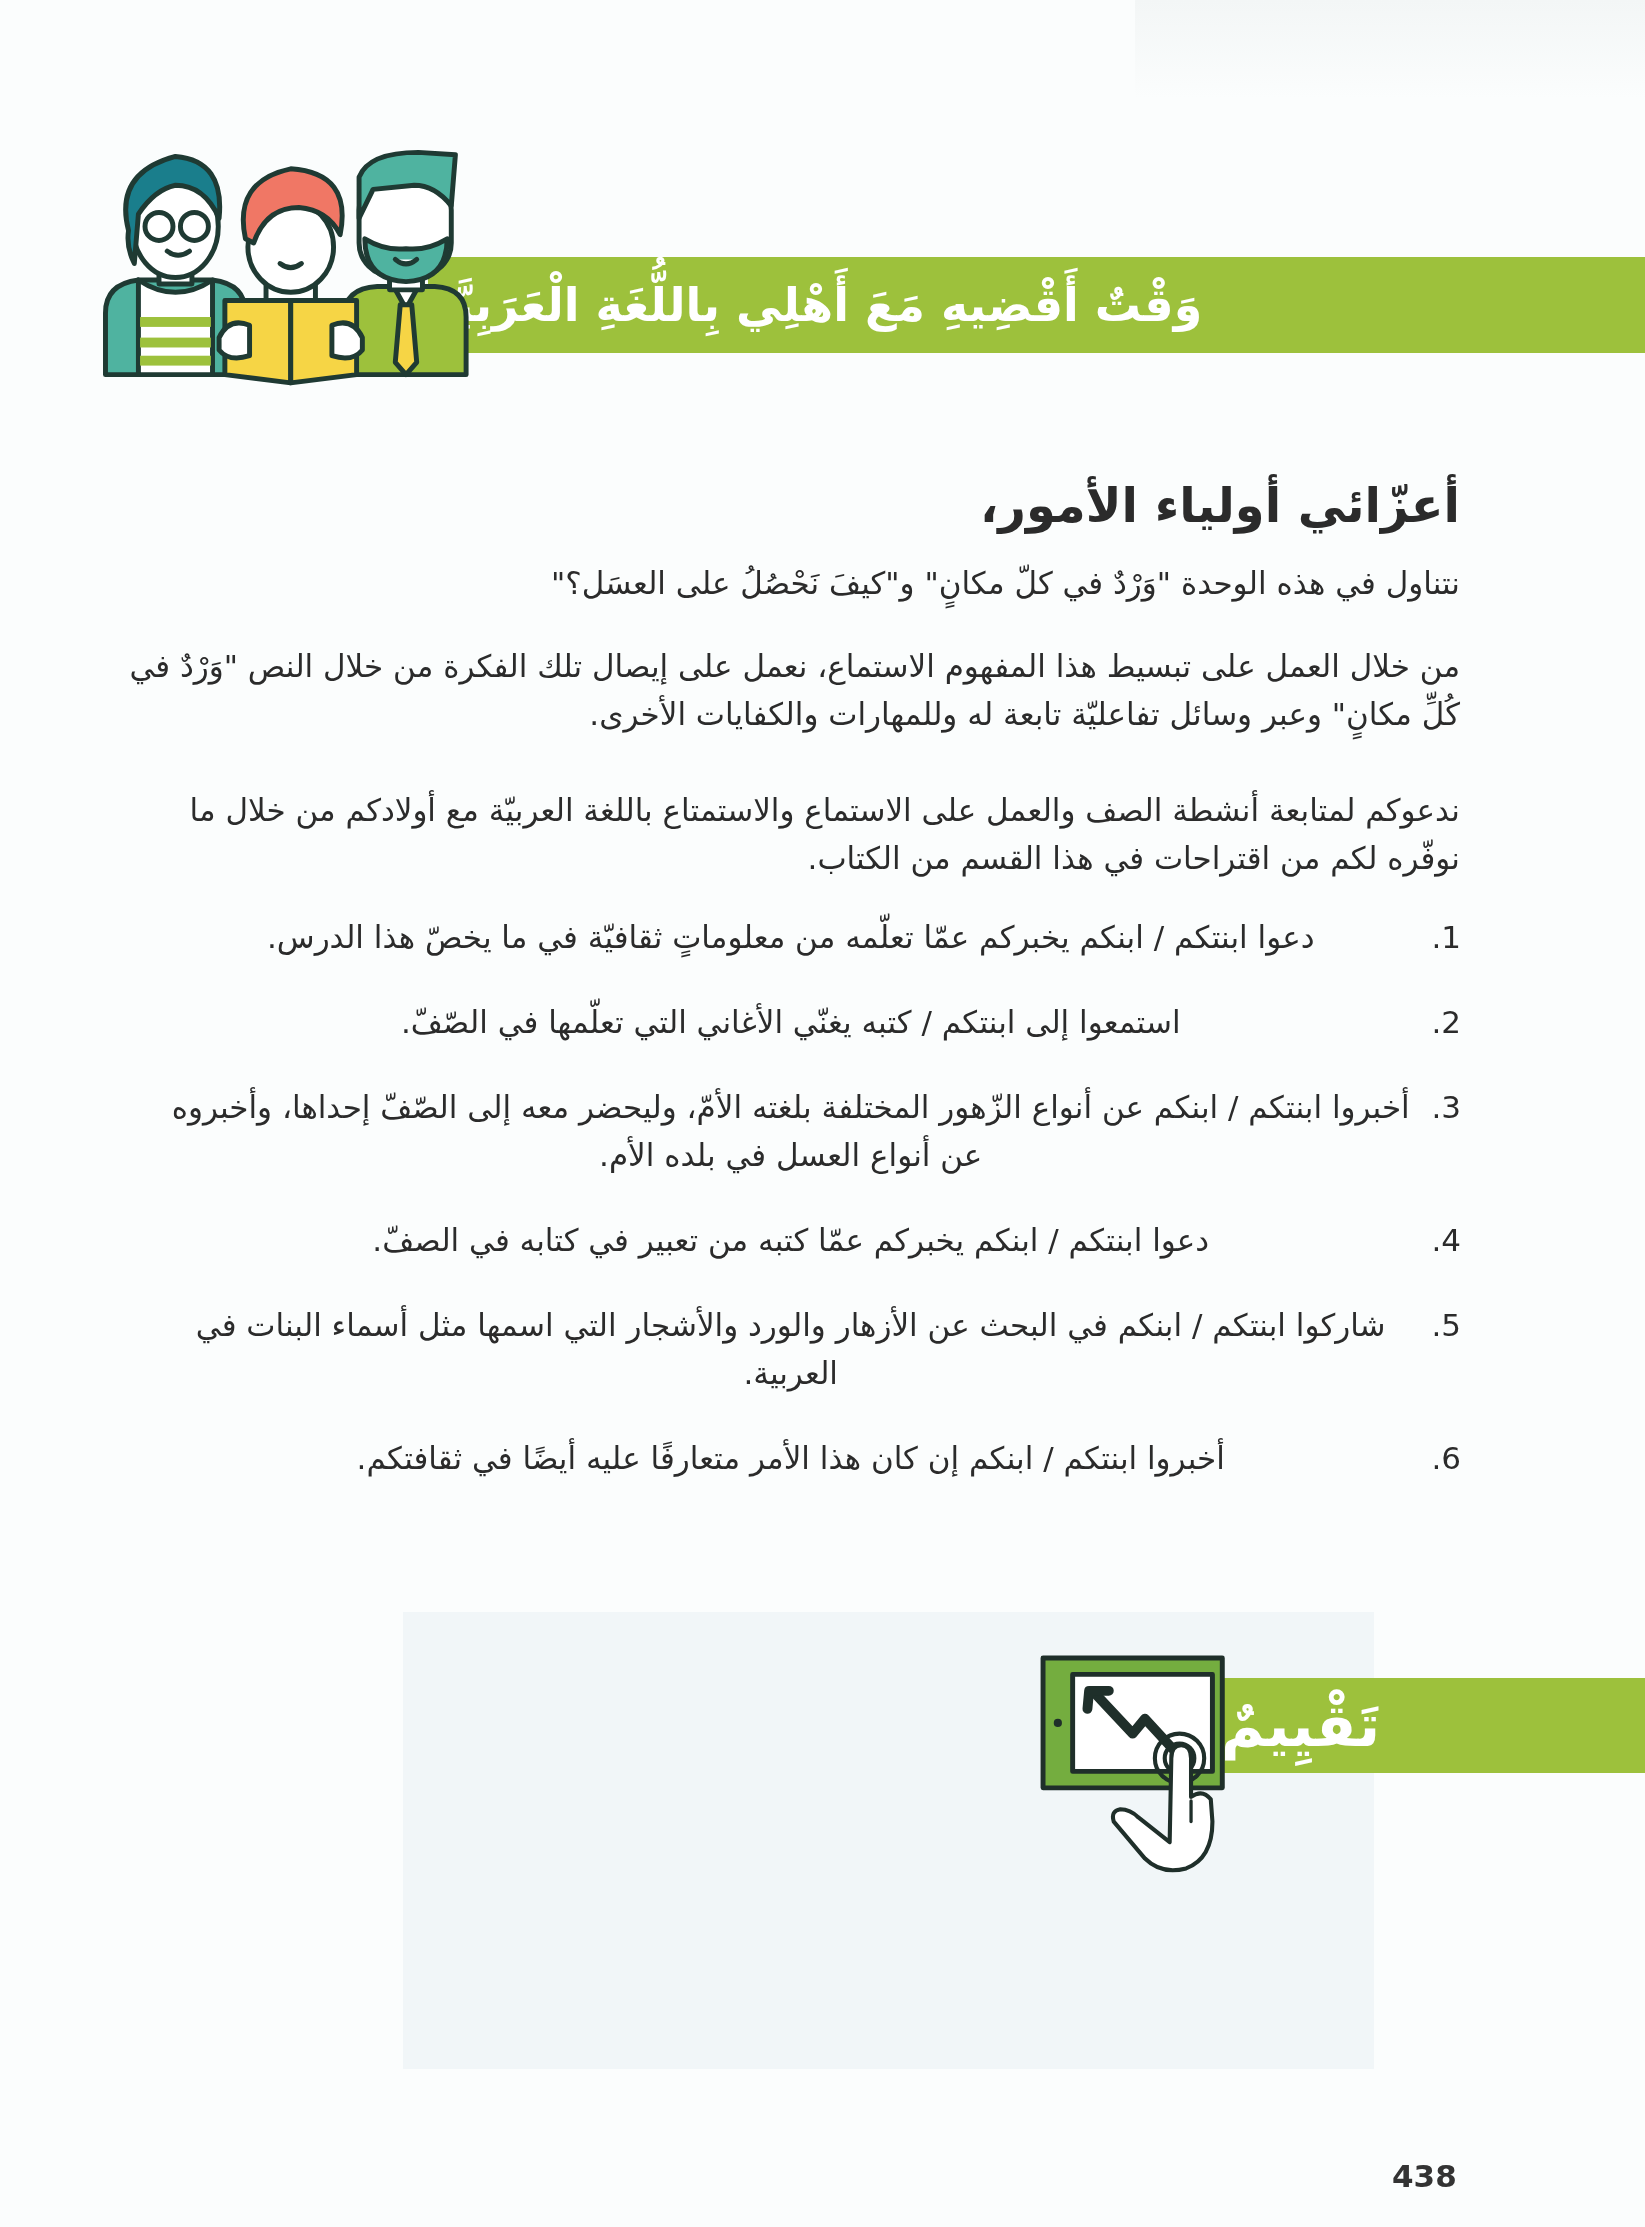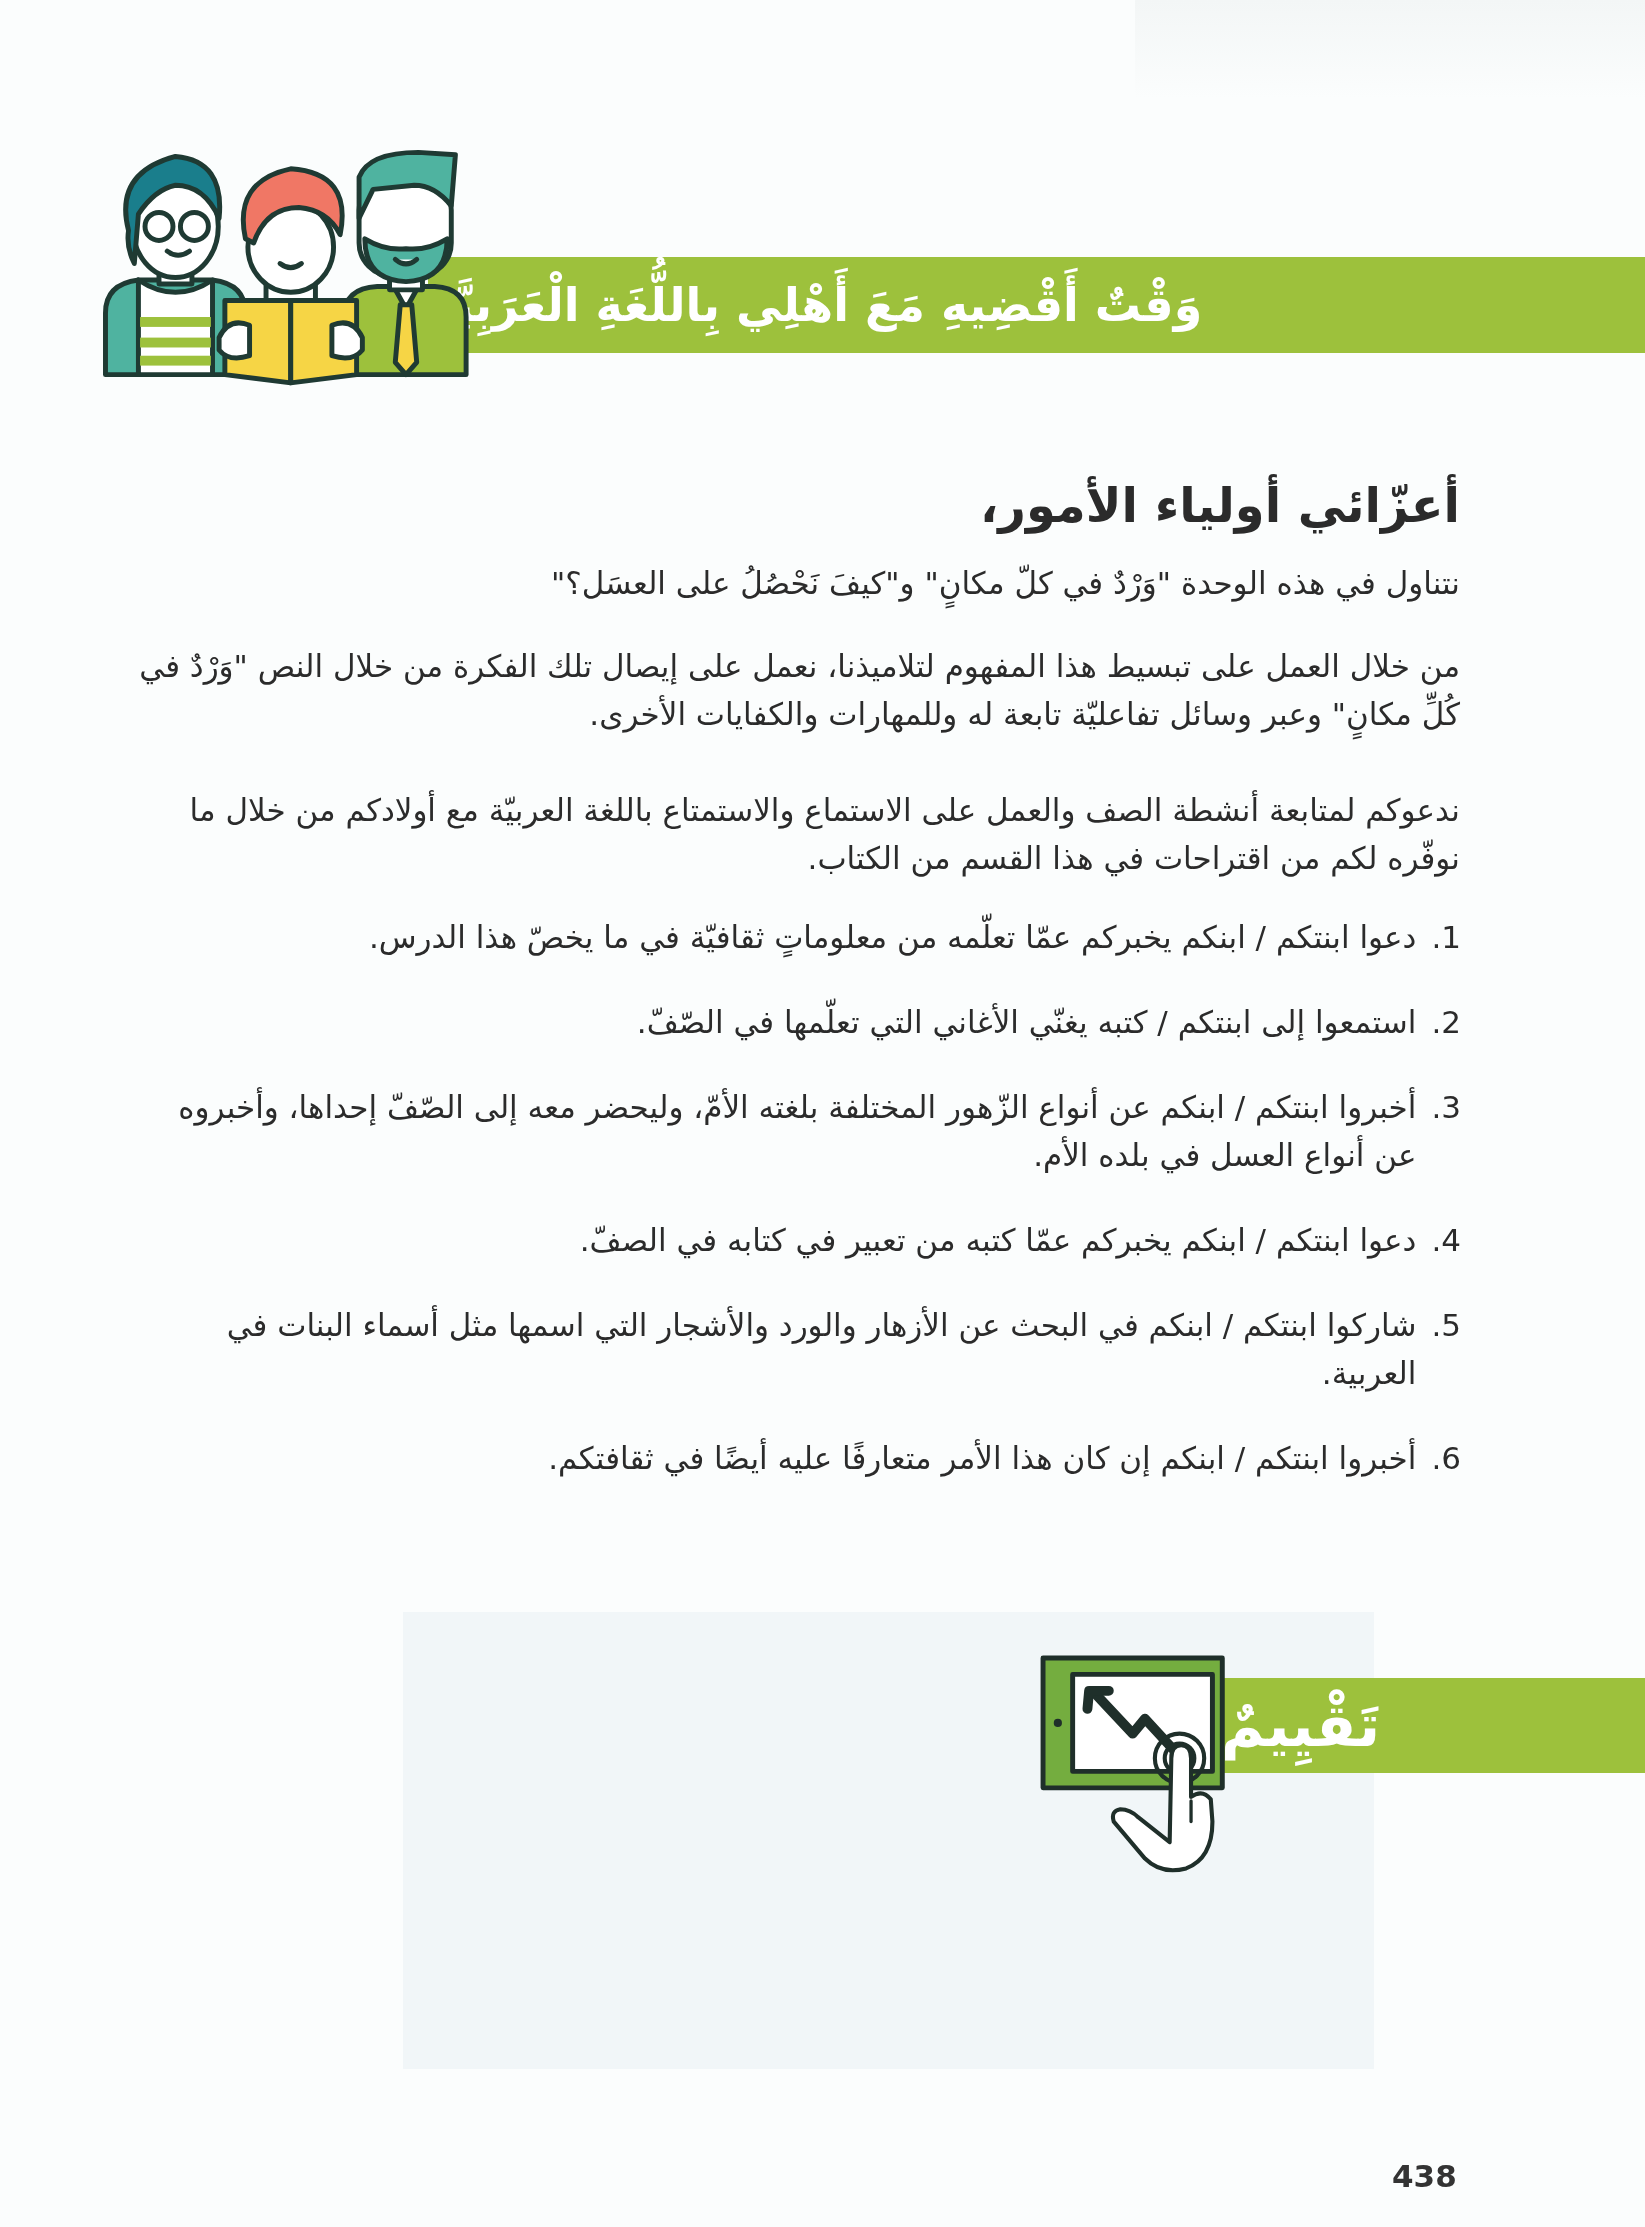--- a/index.html
+++ b/index.html
@@ -38,21 +38,21 @@
     font-size:31px; line-height:48px;
   }
   .salutation { top:481px; font-weight:bold; font-size:48px; }
   .p1 { top:559px; }
   .p2 { top:642px; }
   .p3 { top:786px;text-align:right; }
   .list { position:absolute; left:165px; width:1296px; top:913px; direction:rtl; text-align:right;
           font-size:31px; line-height:48px; margin:0; padding:0; list-style:none; }
   .list li { display:flex; flex-direction:row; margin-bottom:37px; }
   .list li .num { flex:0 0 auto; margin-left:15px; }
-  .list li .txt { flex:1 1 auto; }
+  .list li .txt { flex:1 1 auto;text-align:center; }
   .content p { margin:0; }
 
   .page-number {
     position:absolute; left:1392px; top:2130px; font-size:31px; font-weight:bold; color:#333;margin-top:28px;
   }
 </style>
 </head>
 <body>
 
 <div class="ghost-top"></div>
@@ -95,21 +95,21 @@
     <path d="M158 240 Q170 215 195 225 L195 262 Q170 270 158 255 Z" fill="#ffffff"></path>
     <path d="M332 240 Q320 215 295 225 L295 262 Q320 270 332 255 Z" fill="#ffffff"></path>
   </g>
 </svg>
 
 <div class="content salutation">أعزّائي أولياء الأمور،</div>
 <div class="content p1">
     <p>نتناول في هذه الوحدة "وَرْدٌ في كلّ مكانٍ" و"كيفَ نَحْصُلُ على العسَل؟"</p>
   </div>
 <div class="content p2">
-    <p>من خلال العمل على تبسيط هذا المفهوم لتلاميذنا، نعمل على إيصال تلك الفكرة من خلال النص "وَرْدٌ في كُلِّ مكانٍ" وعبر وسائل تفاعليّة تابعة له وللمهارات والكفايات الأخرى.</p>
+    <p>من خلال العمل على تبسيط هذا المفهوم الاستماع، نعمل على إيصال تلك الفكرة من خلال النص "وَرْدٌ في كُلِّ مكانٍ" وعبر وسائل تفاعليّة تابعة له وللمهارات والكفايات الأخرى.</p>
   </div>
 <div class="content p3">
     <p>ندعوكم لمتابعة أنشطة الصف والعمل على الاستماع والاستمتاع باللغة العربيّة مع أولادكم من خلال ما نوفّره لكم من اقتراحات في هذا القسم من الكتاب.</p>
   </div>
 
 <ol class="list">
   <li>
       <span class="num">1.</span>
       <span class="txt">دعوا ابنتكم / ابنكم يخبركم عمّا تعلّمه من معلوماتٍ ثقافيّة في ما يخصّ هذا الدرس.</span>
     </li>

